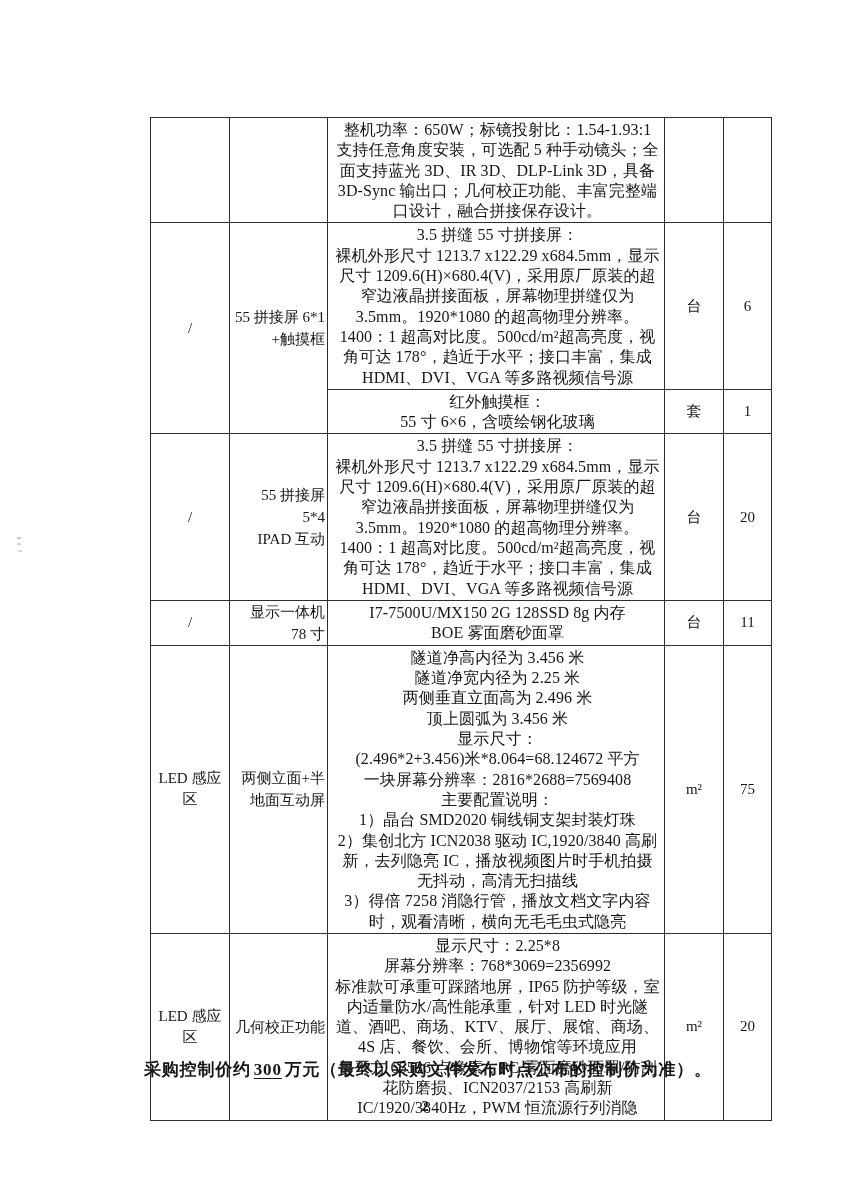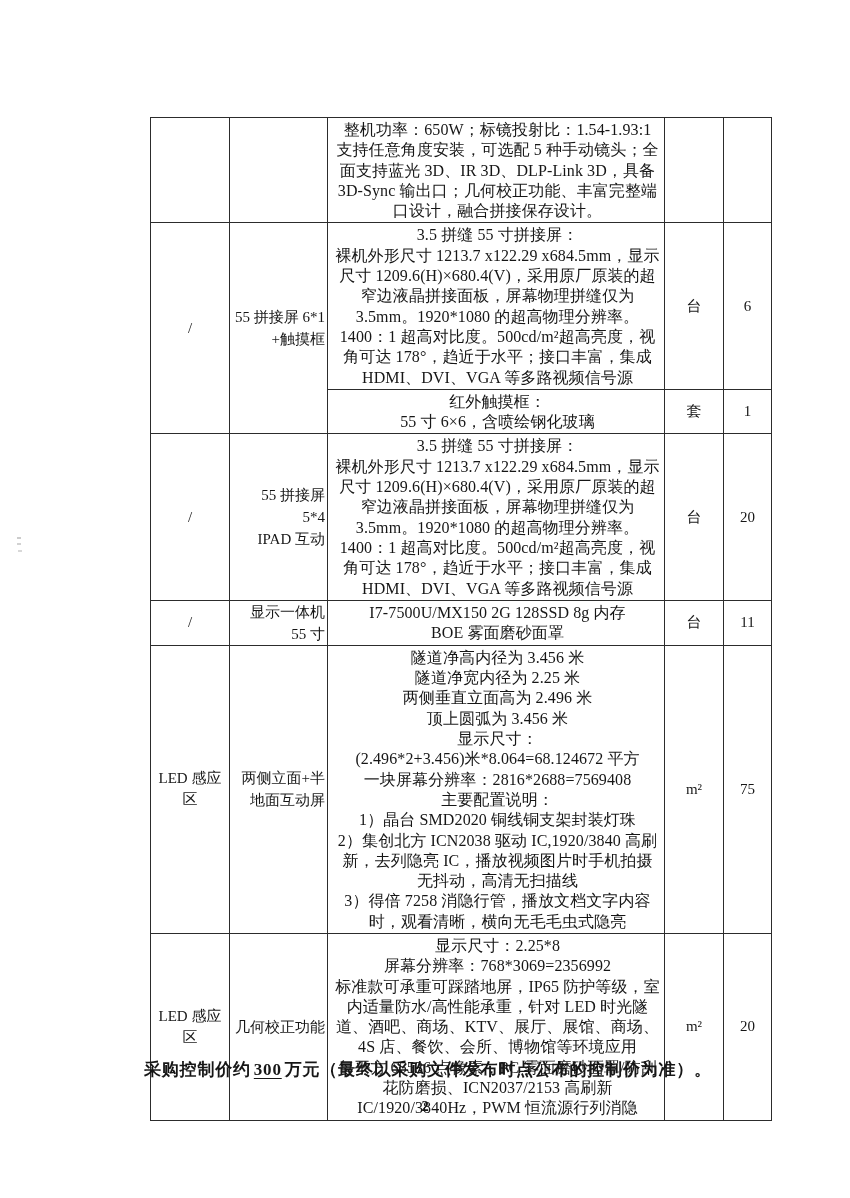--- a/index.html
+++ b/index.html
@@ -118,21 +118,21 @@
 5*4
 IPAD 互动</td>
       <td class="desc">3.5 拼缝 55 寸拼接屏：
 裸机外形尺寸 1213.7 x122.29 x684.5mm，显示尺寸 1209.6(H)×680.4(V)，采用原厂原装的超窄边液晶拼接面板，屏幕物理拼缝仅为 3.5mm。1920*1080 的超高物理分辨率。1400：1 超高对比度。500cd/m²超高亮度，视角可达 178°，趋近于水平；接口丰富，集成 HDMI、DVI、VGA 等多路视频信号源</td>
       <td class="unit">台</td>
       <td class="qty">20</td>
     </tr>
     <tr style="height:42px">
       <td class="cat">/</td>
       <td class="name">显示一体机
-55 寸</td>
+78 寸</td>
       <td class="desc">I7-7500U/MX150 2G 128SSD 8g 内存
 BOE 雾面磨砂面罩</td>
       <td class="unit">台</td>
       <td class="qty">11</td>
     </tr>
     <tr style="height:275px">
       <td class="cat">LED 感应区</td>
       <td class="name">两侧立面+半
 地面互动屏</td>
       <td class="desc">隧道净高内径为 3.456 米

